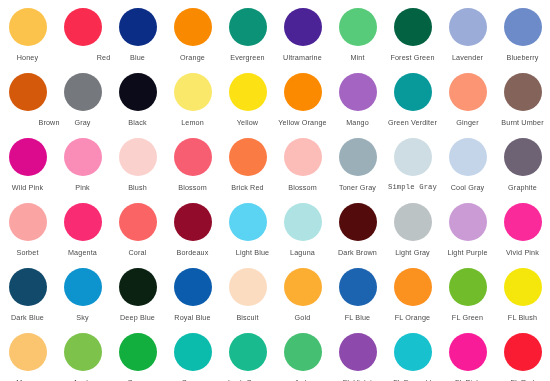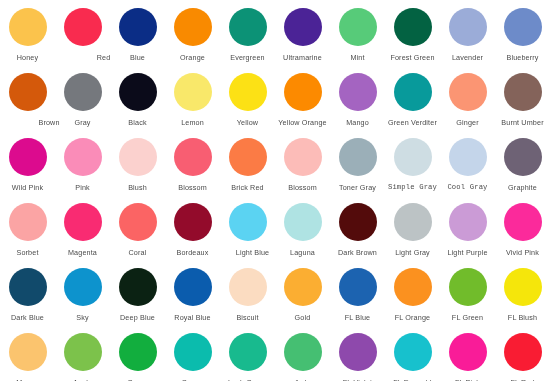--- a/index.html
+++ b/index.html
@@ -174,21 +174,21 @@
       <div class="swatch-cell">
         <span class="swatch-dot" style="background-color: rgb(155, 175, 184);"></span>
         <span class="swatch-label" style="color: rgb(75, 75, 75);">Toner Gray</span>
       </div>
       <div class="swatch-cell">
         <span class="swatch-dot" style="background-color: rgb(206, 221, 227);"></span>
         <span class="swatch-label" style="color: rgb(75, 75, 75); font-family: Liberation Mono, monospace;">Simple Gray</span>
       </div>
       <div class="swatch-cell">
         <span class="swatch-dot" style="background-color: rgb(196, 213, 234);"></span>
-        <span class="swatch-label" style="color: rgb(75, 75, 75); font-family: Liberation Mono, monospace;">Cool Gray</span>
+        <span class="swatch-label" style="color: rgb(75, 75, 75);">Cool Gray</span>
       </div>
       <div class="swatch-cell">
         <span class="swatch-dot" style="background-color: rgb(110, 98, 117);"></span>
         <span class="swatch-label" style="color: rgb(75, 75, 75);">Graphite</span>
       </div>
     </div>
     <div class="swatch-row">
       <div class="swatch-cell">
         <span class="swatch-dot" style="background-color: rgb(251, 164, 164);"></span>
         <span class="swatch-label" style="color: rgb(75, 75, 75);">Sorbet</span>

